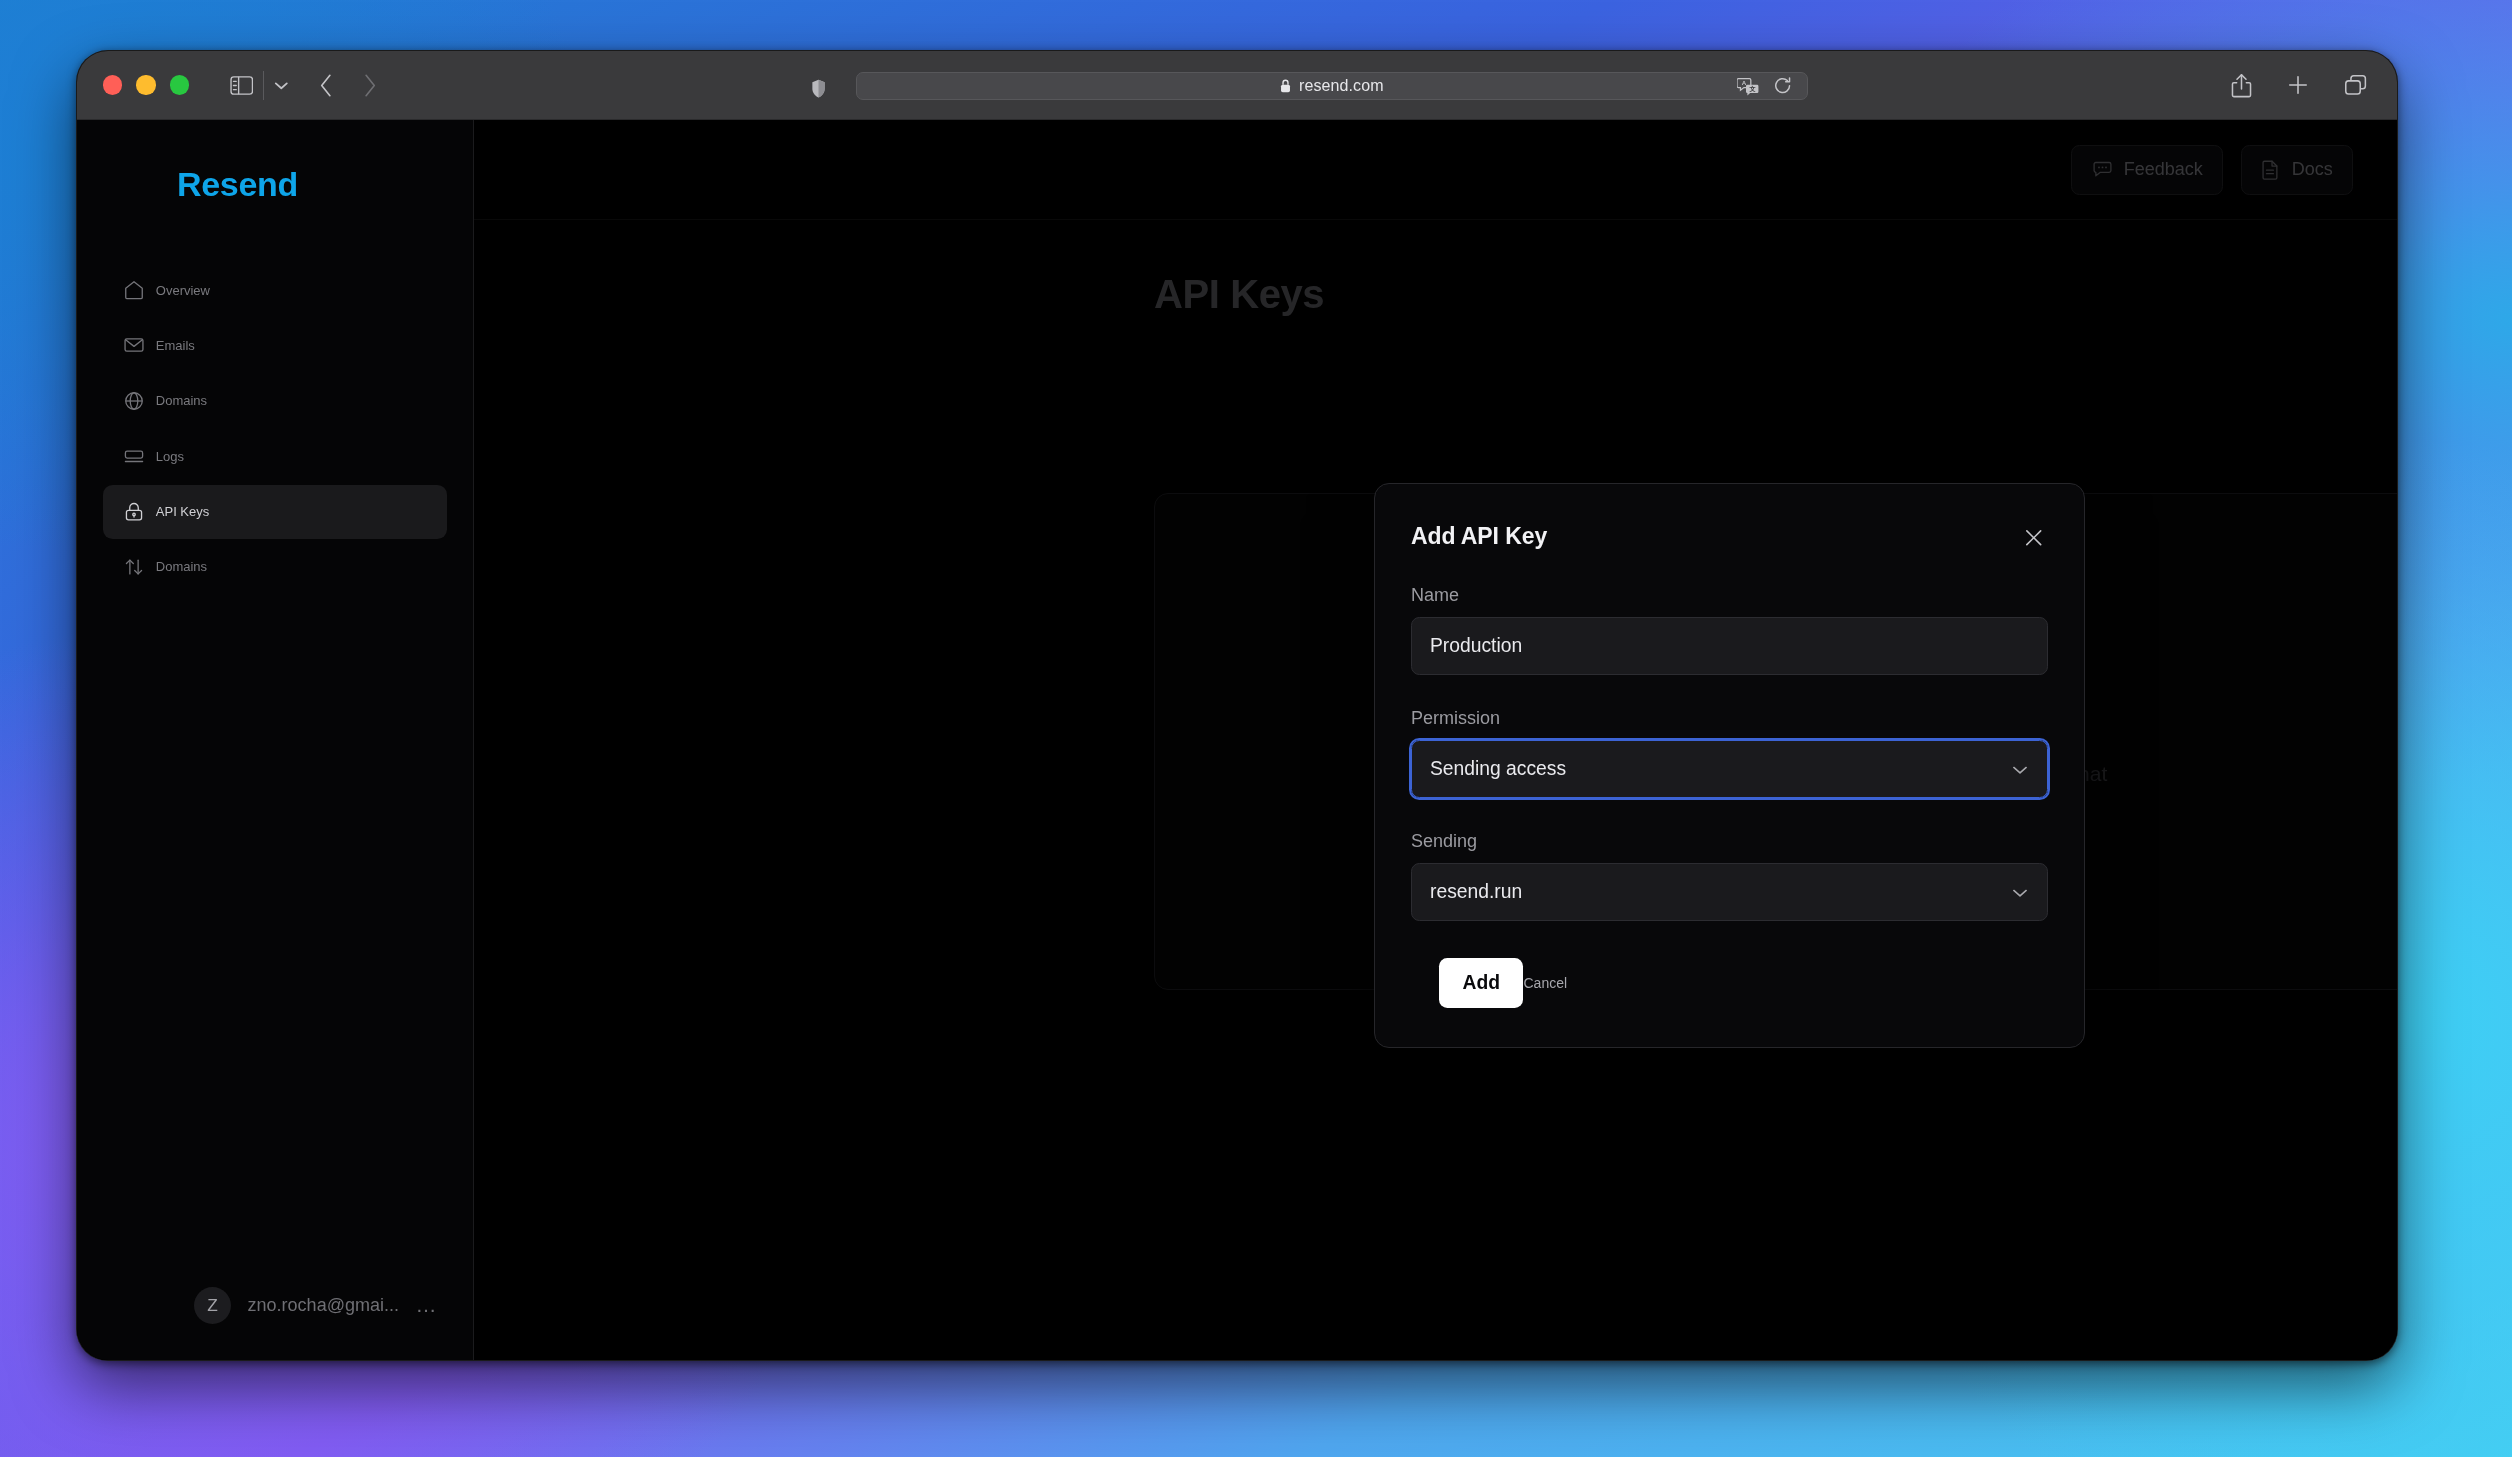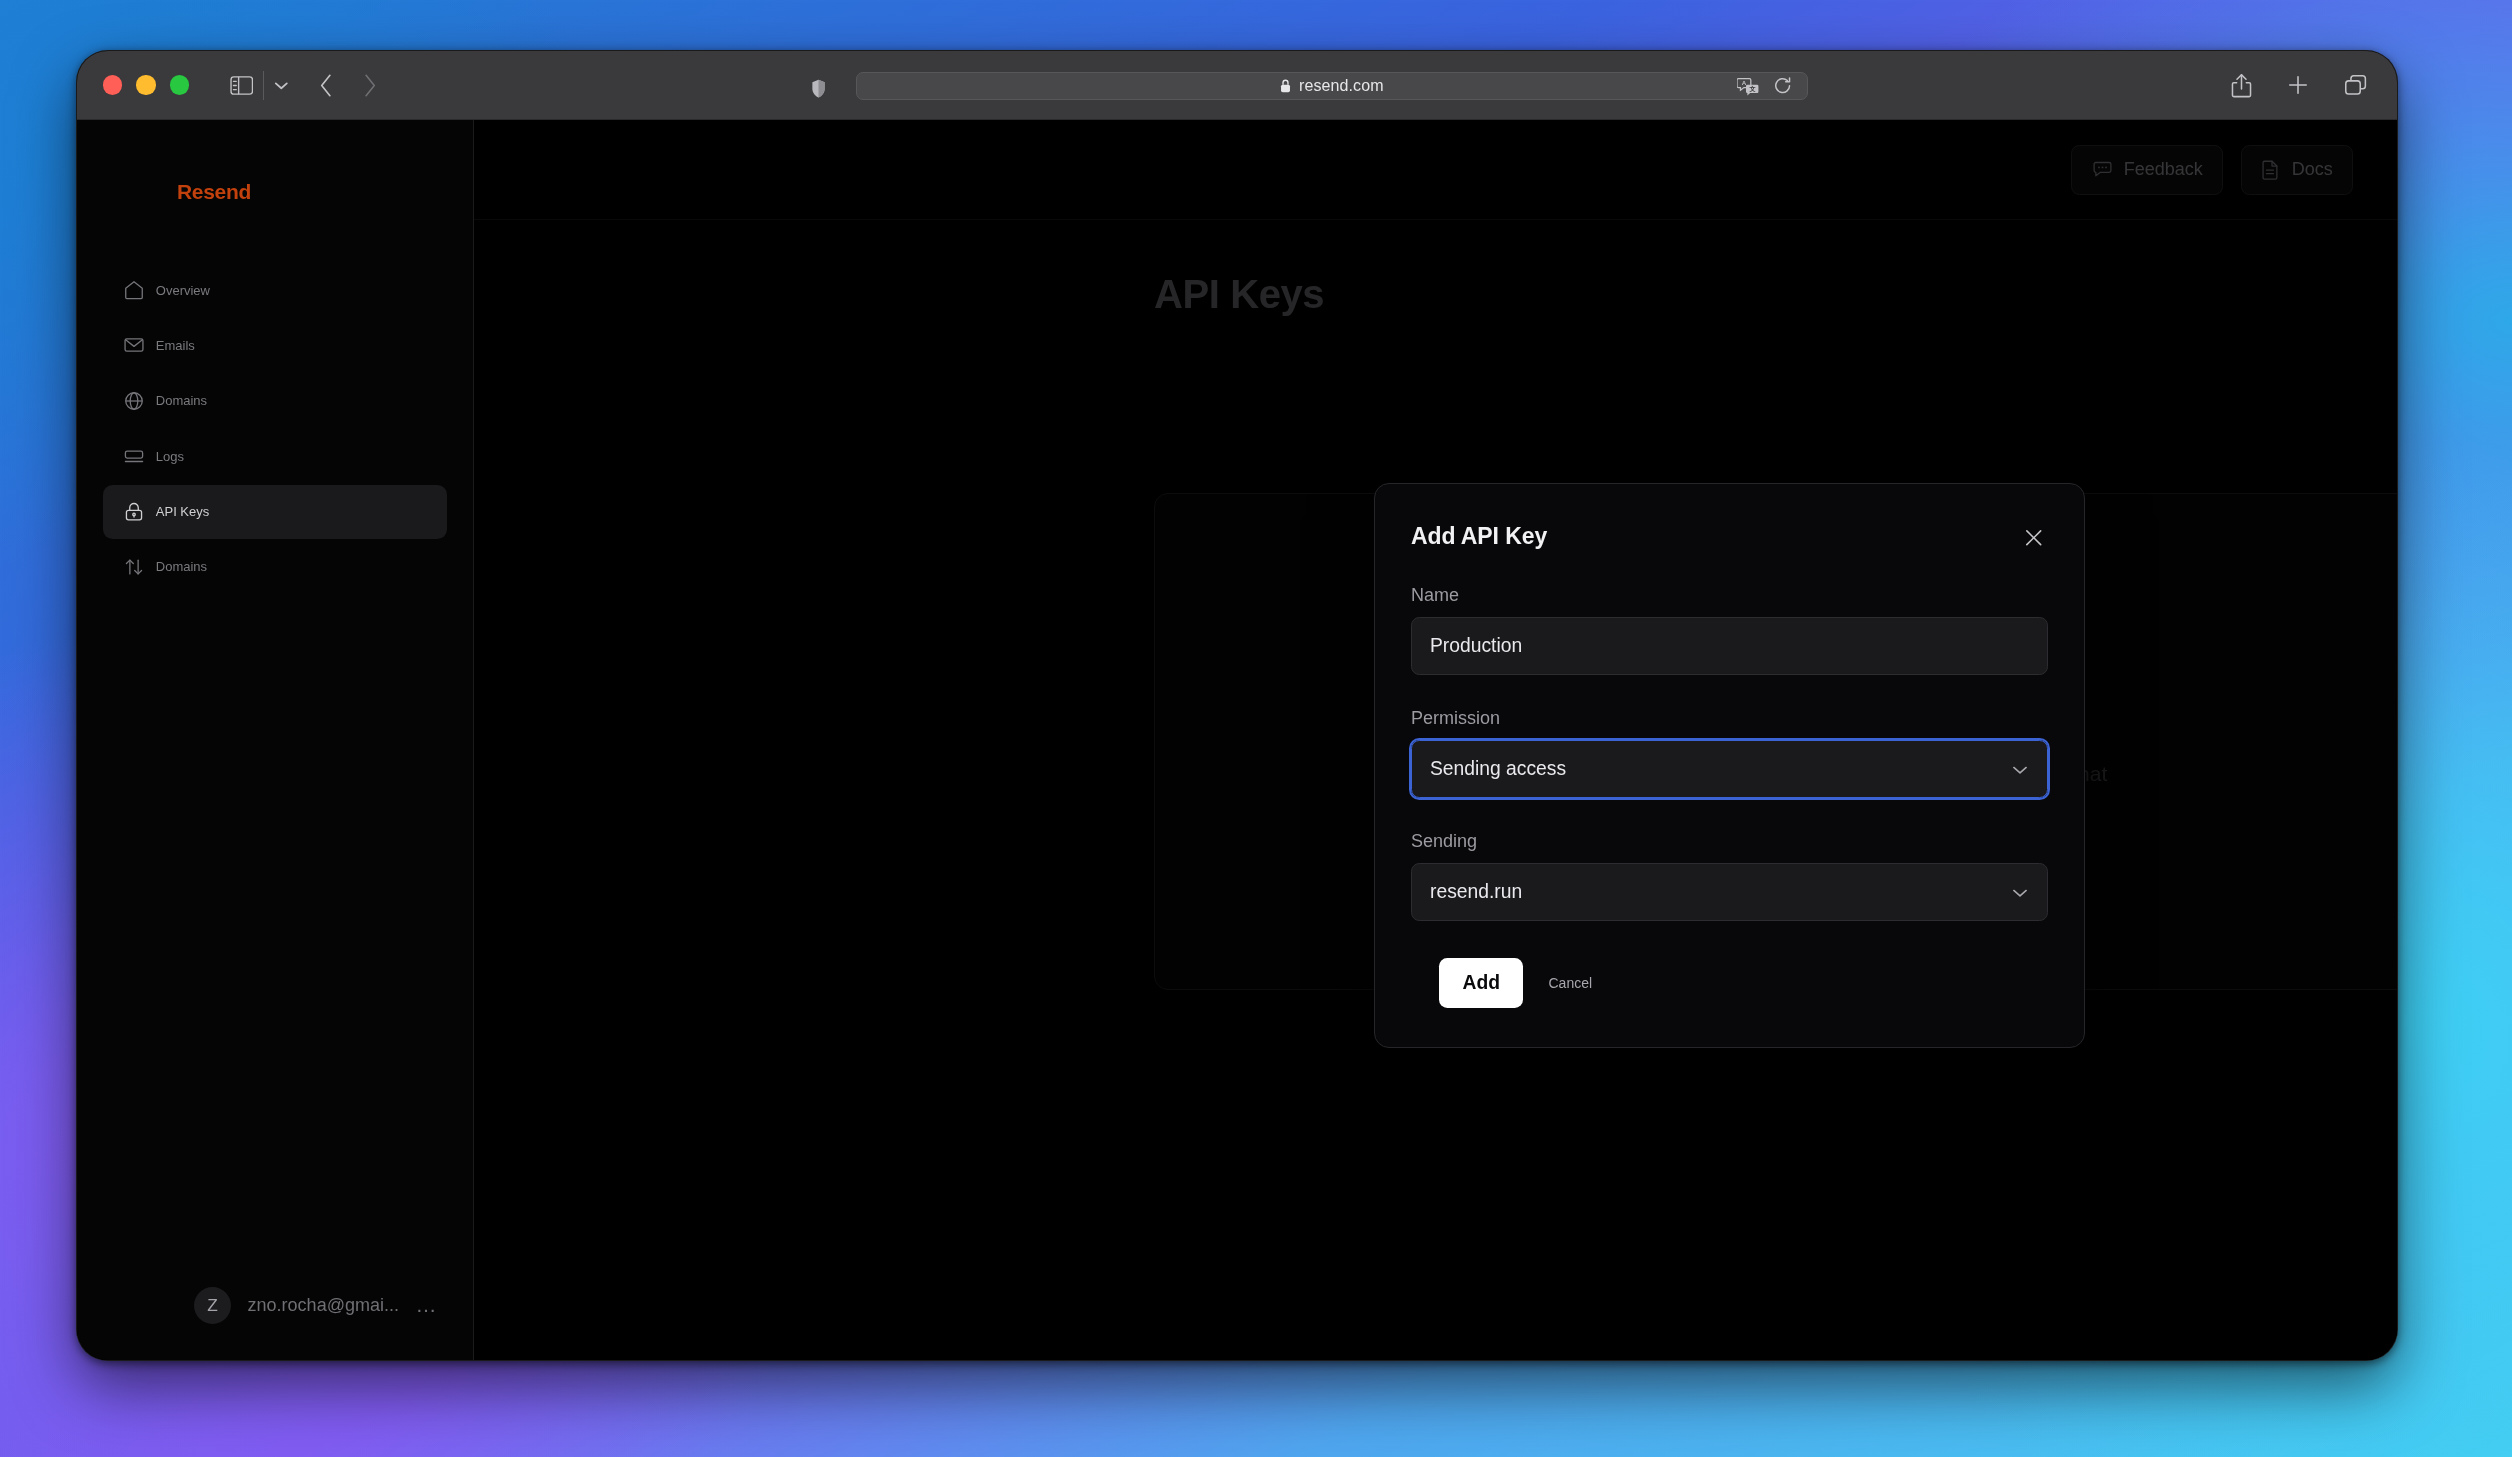--- a/index.html
+++ b/index.html
@@ -58,21 +58,21 @@
   #url-right { position:absolute; right:15px; top:0; bottom:0; display:flex; align-items:center; gap:12.4px; }
   #titlebar-right { position:absolute; right:30px; top:0; bottom:0; display:flex; align-items:center; gap:35px; }
   
   #app { position:relative; height:calc(100% - 69px); display:flex; background:#000; }
   
   #sidebar {
     width:397px; flex:0 0 397px; position:relative;
     border-right:0.7px solid #1b1b1d; background:#050506;
     display:flex; flex-direction:column;
   }
-  #brand { color:#c2410c; font-size:21px; font-weight:700; letter-spacing:-0.3px; margin:60px 0 0 100px; }
+  #brand { color:#0ea5e9; font-size:34px; font-weight:700; letter-spacing:-0.3px; margin:45px 0 0 100px; }
   #nav-list { margin-top:59px; padding:0 26px; display:flex; flex-direction:column; gap:1.4px; }
   .nav-item {
     display:flex; align-items:center; gap:10px;
     height:54px; padding:0 19.3px; border-radius:9.7px;
     color:#7a7a7f; font-size:13px; cursor:pointer;
   }
   .nav-item .nav-ico { width:23.5px; height:23.5px; display:flex; align-items:center; justify-content:center; color:#75757a; flex:0 0 23.5px; }
   .nav-item.active { background:#1a1a1c; color:#cfcfd3; }
   .nav-item.active .nav-ico { color:#cfcfd3; }
   #user-row {
@@ -121,21 +121,21 @@
   .field { margin-top:33px; }
   .field-label { color:#9b9ba1; font-size:18px; margin-bottom:11px; }
   .control {
     position:relative; height:58px; width:100%;
     background:#1a1a1d; border:0.7px solid #2c2c31; border-radius:8.3px;
     display:flex; align-items:center; padding:0 18px;
     color:#eaeaee; font-size:19.3px; cursor:pointer;
   }
   .control.focused { border-color:#3c63d4; outline:2.1px solid #3c63d4; outline-offset:-0.7px; }
   .chev { position:absolute; right:18px; top:50%; transform:translateY(-50%); color:#a9a9ae; }
-  #modal-actions { display:flex; align-items:center; gap:25px; margin-top:37px;padding-left:28px; }
+  #modal-actions { display:flex; align-items:center; margin-top:37px;padding-left:28px; }
   #add-button {
     background:#fff; color:#0a0a0c; font-size:19.3px; font-weight:700;
     border:none; border-radius:8.3px; height:50px; padding:0 23.5px; cursor:pointer;
     font-family:"Liberation Sans", sans-serif;
   }
   #cancel-button {
     background:none; border:none; color:#a7a7ad; font-size:14px; cursor:pointer;
     font-family:"Liberation Sans", sans-serif;
   }
 </style>

